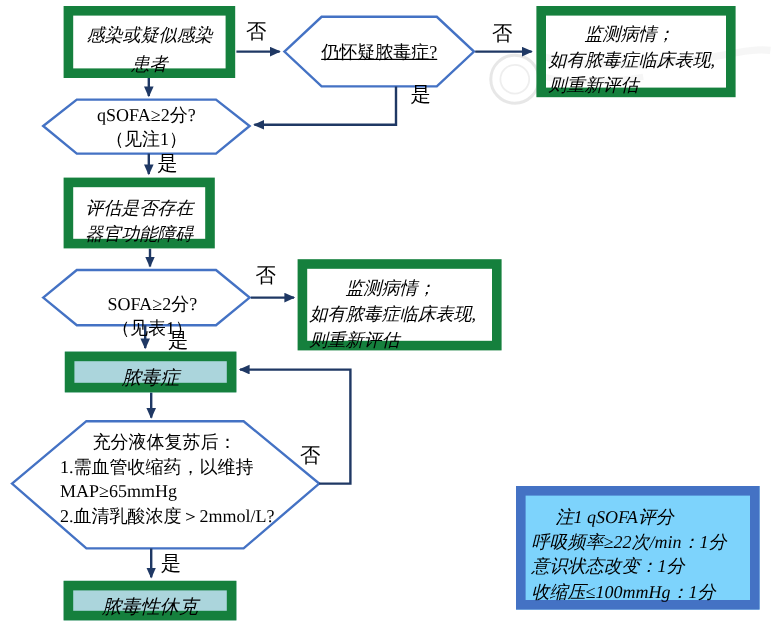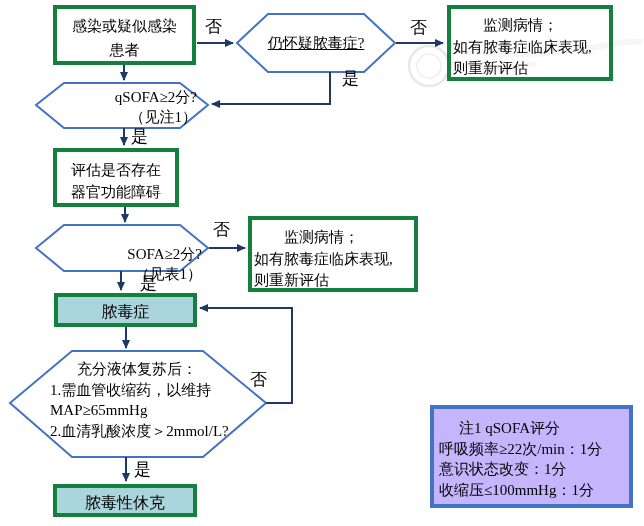--- a/index.html
+++ b/index.html
@@ -2,26 +2,26 @@
 <html><head>
 <meta charset="utf-8">
 <style>
   html,body{margin:0;padding:0;background:#ffffff;}
   .canvas{
     position:relative;width:644px;height:526px;background:#ffffff;overflow:hidden;
     font-family:"Liberation Serif","DejaVu Serif",serif;color:#000;
   }
   .layer{position:absolute;left:0;top:0;}
   .box{
-    position:absolute;box-sizing:border-box;border:4px solid #15803d;background:#ffffff;
-    font-size:15px;color:#000;
+    position:absolute;box-sizing:border-box;border:8px solid #15803d;background:#ffffff;
+    font-size:15px;color:#000;font-style:italic;
   }
   .nobg{background:transparent;}
   .teal{background:#ABD5DC;}
-  .notebg{background:#c4b5fd;border-color:#4472C4;}
+  .notebg{background:#7dd3fc;border-color:#4472C4;}
   .hextext{position:absolute;background:transparent;font-size:15px;color:#000;}
   .ln{white-space:nowrap;}
   .c{text-align:center;}
   .l{text-align:left;}
   .ind30{text-indent:30px;}
   .ind27{text-indent:27px;}
   .ind20{text-indent:20px;}
   .elabel{position:absolute;font-size:17px;color:#000;line-height:18px;}
   #infection{left:53px;top:5px;width:143px;height:60px;padding-top:5px;}
   #infection .ln{line-height:24px;}
@@ -32,21 +32,21 @@
   #monitor-mid{left:248px;top:216px;width:170px;height:76px;padding:7px 2px 0 2px;}
   #monitor-mid .ln{line-height:21.5px;}
   #sepsis{left:54px;top:293px;width:143px;height:34px;font-size:16px;}
   #sepsis .ln{line-height:30px;}
   #septic-shock{left:53px;top:484px;width:144px;height:33px;font-size:16px;}
   #septic-shock .ln{line-height:29px;}
   #note{left:430px;top:405px;width:203px;height:103px;padding:9px 3px 0 5px;}
   #note .ln{line-height:20.5px;}
   #t-still{left:246px;top:34px;width:140px;text-decoration:underline;}
   #t-qsofa{left:47px;top:87px;width:150px;}
-  #t-qsofa .ln,#t-sofa .ln{line-height:20px;text-align:right;}
+  #t-qsofa .ln,#t-sofa .ln{line-height:20px;}
   #t-sofa{left:52px;top:230px;width:150px;margin-top:14px;}
   #t-fluid{left:50px;top:359px;width:218px;}
   #t-fluid .ln{line-height:20.5px;}
 </style>
 </head>
 <body>
 
 <div class="canvas">
 
   <svg class="layer" width="644" height="526" viewBox="0 0 644 526">

